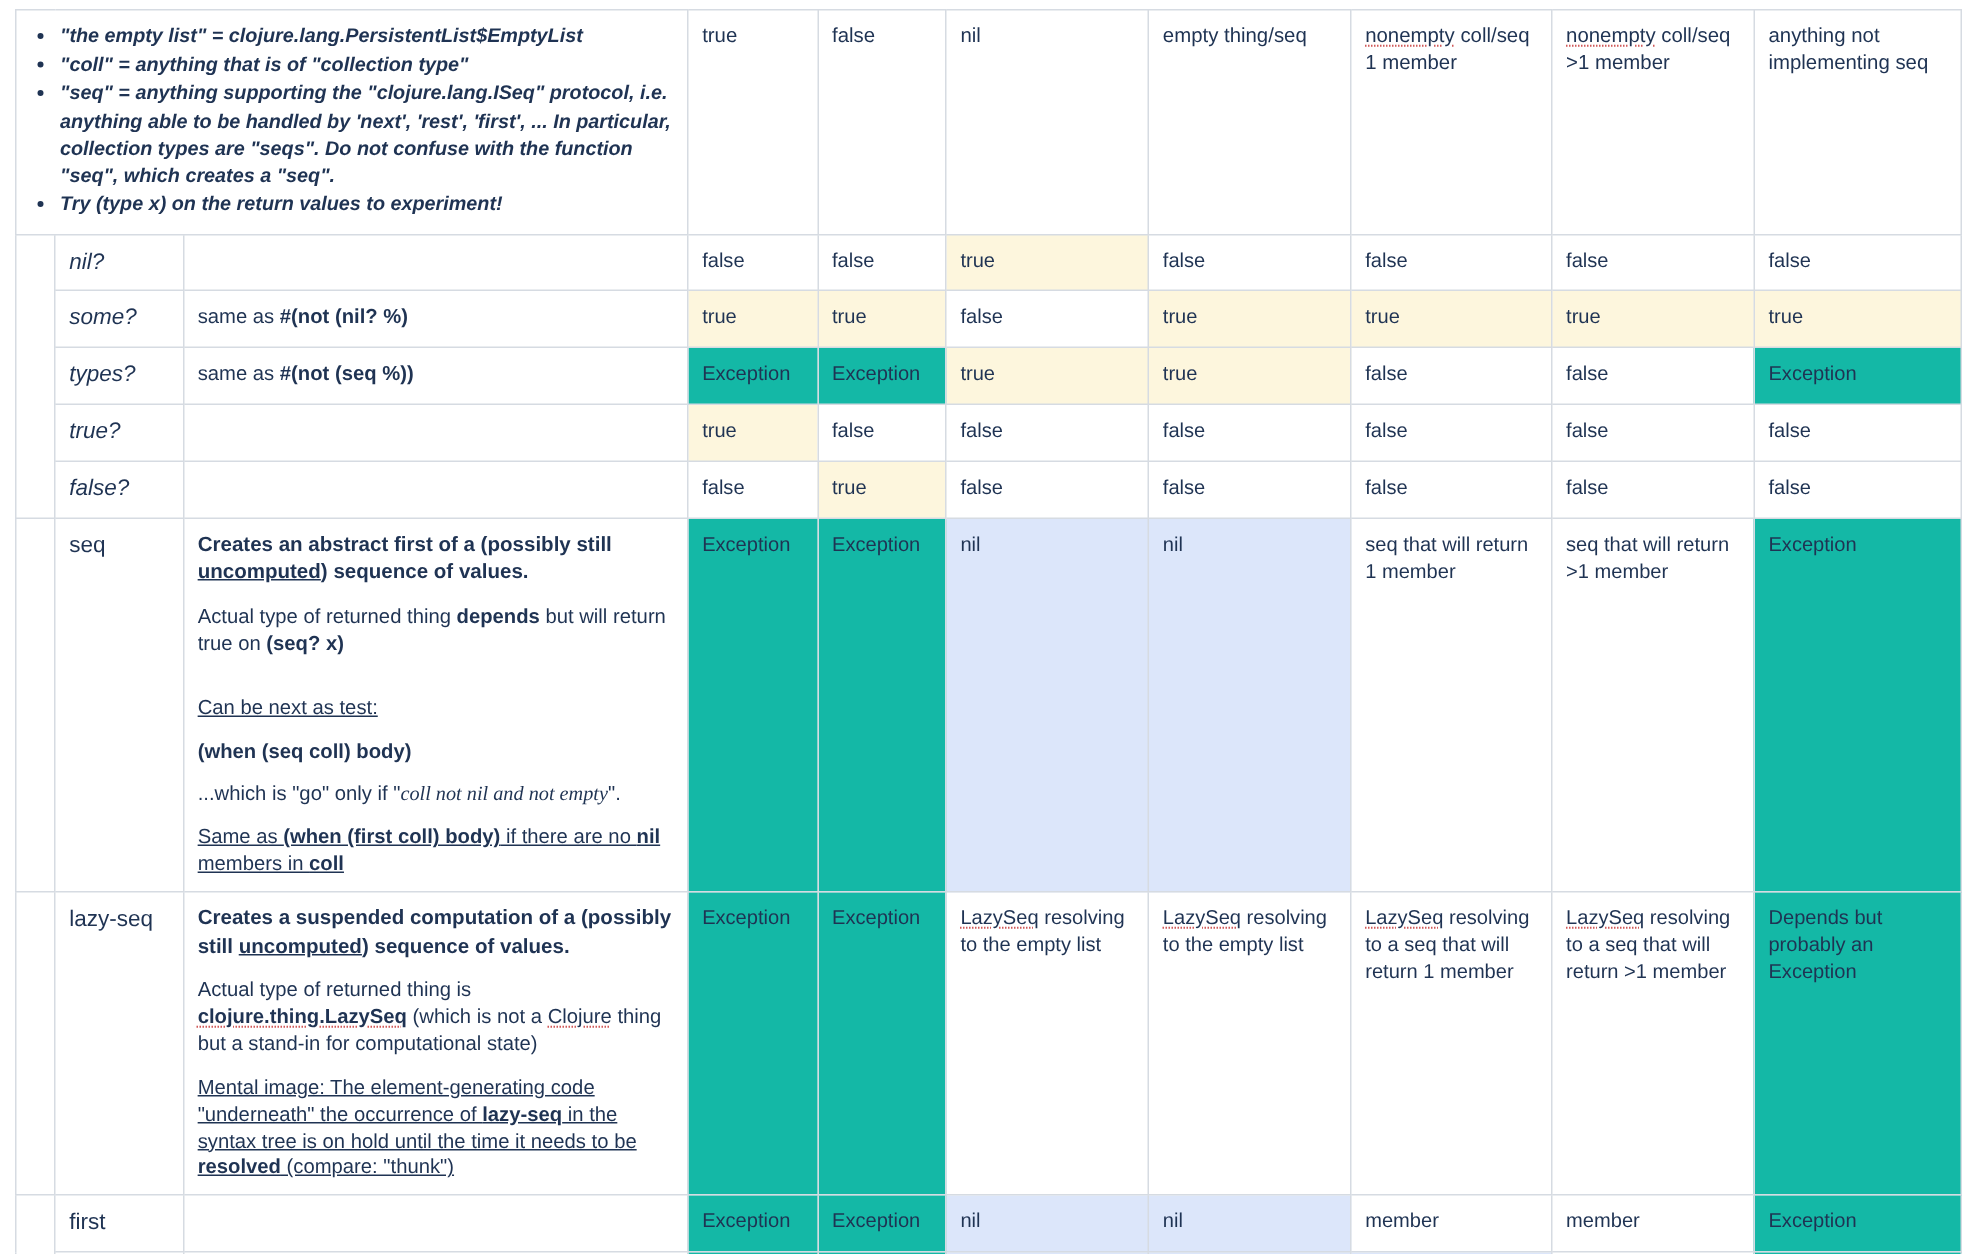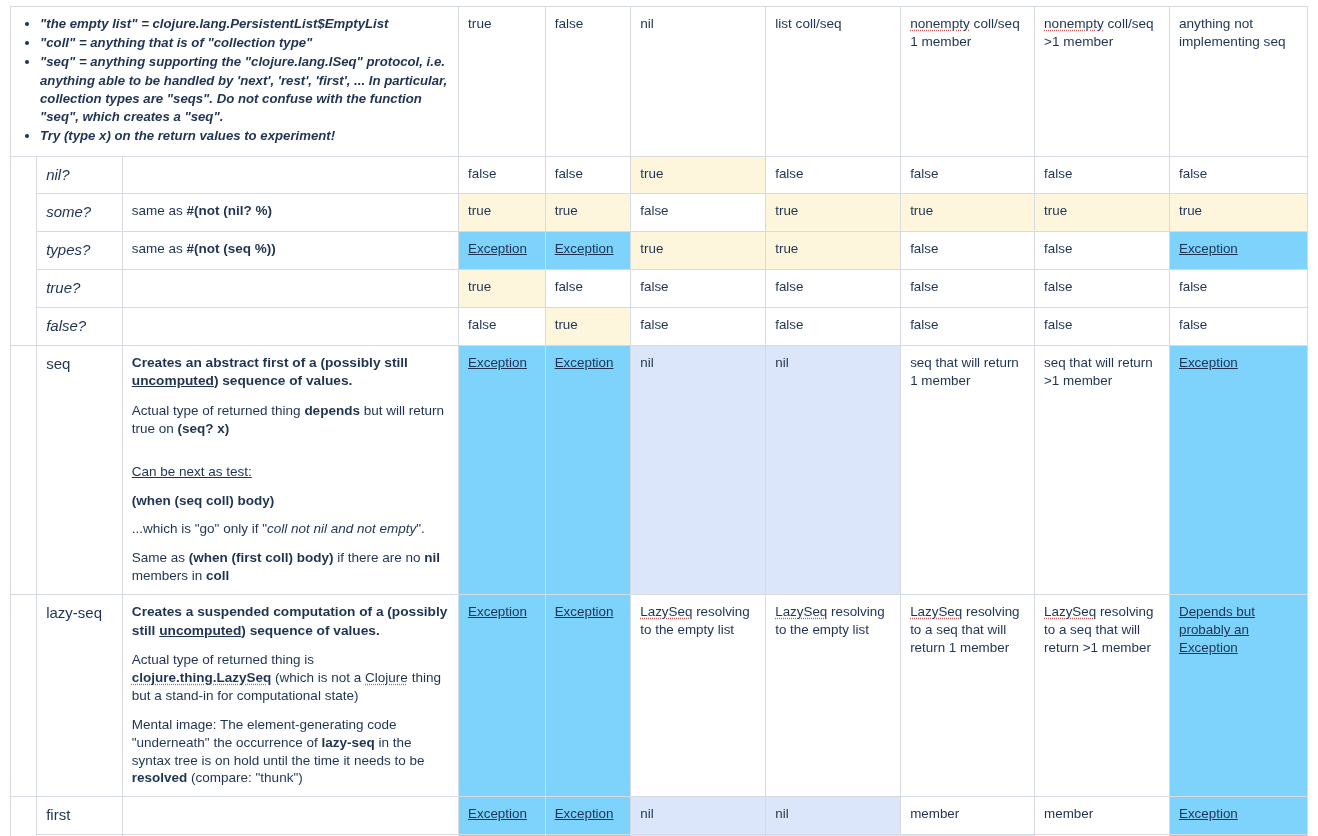--- a/index.html
+++ b/index.html
@@ -73,31 +73,31 @@
   td.groupcell { background: #f3f5f7; border-right: 1px solid #d6dbe2; padding: 0; }
   td.fn {
     background: #f3f5f7;
     font-weight: bold;
     font-size: 15px;
     white-space: nowrap;
   }
   td.fn.ital { font-style: italic; }
   td.note { background: #ffffff; }
   td.note p { margin: 0 0 11px 0; }
-  td.note p:last-child { margin-bottom: 0; }
+  td.note p:last-child { margin-bottom: 0; text-decoration: underline; }
   td.note .lead { font-weight: bold; font-size: 13.7px; }
   td.note .uline { text-decoration: underline; margin-top: 25px; }
-  td.note .em { font-style: italic; }
+  td.note .em { font-style: italic; font-family: Liberation Serif, serif; }
   td.note b { font-weight: bold; }
 
   
   td.v { font-size: 13.4px; }
   td.v.white { background: #ffffff; }
   td.v.yellow { background: #fdf6dd; }
-  td.v.pink { background: #7dd3fc; text-decoration: underline; }
+  td.v.pink { background: #14b8a6; }
   td.v.blue { background: #dce6fa; }
 </style>
 </head>
 <body>
 
 <table class="matrix">
   <colgroup>
     <col class="c-group">
       <col class="c-fn">
       <col class="c-note">
@@ -131,21 +131,21 @@
       <td class="colhead">
         <span>true</span>
       </td>
       <td class="colhead">
         <span>false</span>
       </td>
       <td class="colhead">
         <span>nil</span>
       </td>
       <td class="colhead">
-        <span>list coll/seq</span>
+        <span>empty thing/seq</span>
       </td>
       <td class="colhead">
         <span class="sq">nonempty</span> coll/seq
         <span class="sub">1 member</span>
       </td>
       <td class="colhead">
         <span class="sq">nonempty</span> coll/seq
         <span class="sub">&gt;1 member</span>
       </td>
       <td class="colhead">

